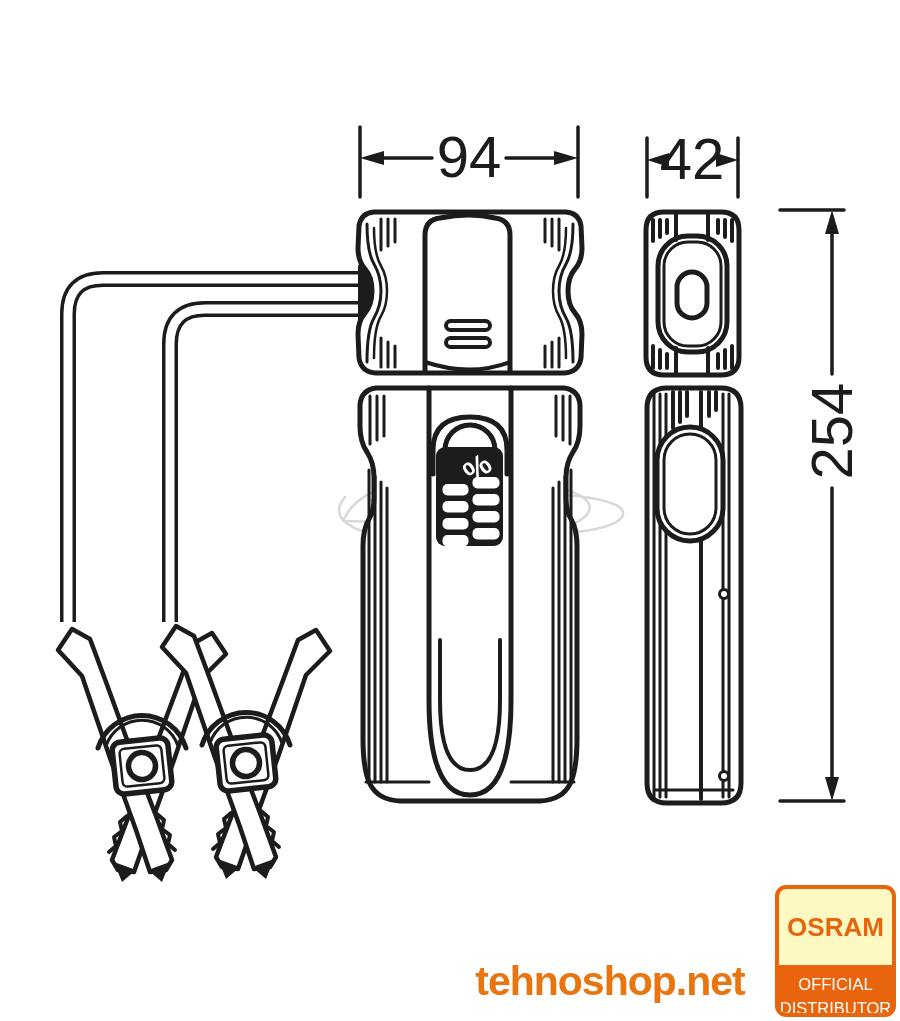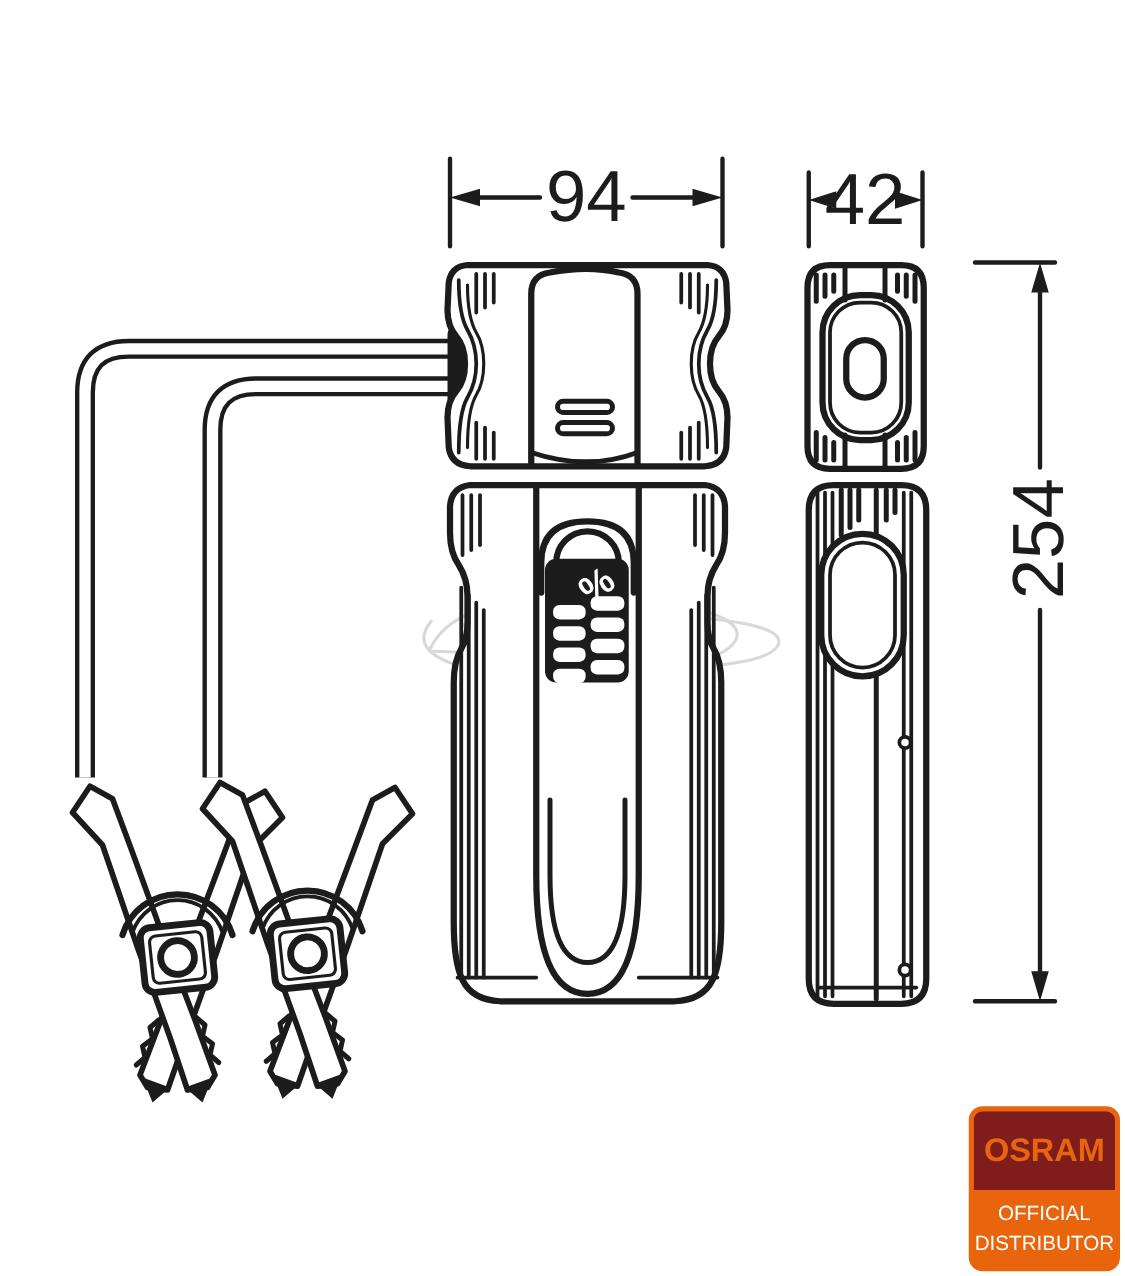--- a/index.html
+++ b/index.html
@@ -31,21 +31,21 @@
     font-size:41px;font-weight:700;letter-spacing:-1px;
     color:var(--watermark_orange,#e8750f);
   }
   .osram-badge{
     position:absolute;left:775px;top:885px;width:121px;height:132px;box-sizing:border-box;
     background:var(--accent_orange,#e8650e);
     border:4px solid var(--accent_orange,#e8650e);
     border-radius:11px;overflow:hidden;
   }
   .badge-top{
-    height:63px;background:#7f1d1d;border-radius:7px 7px 0 0;
+    height:76px;background:#fef9c3;border-radius:7px 7px 0 0;
     display:flex;align-items:center;justify-content:center;
     color:var(--accent_orange,#e8650e);font-size:26px;font-weight:700;letter-spacing:0px;
   }
   .badge-bottom{
     height:61px;display:flex;flex-direction:column;align-items:center;justify-content:center;
     color:#ffffff;font-size:16.5px;font-weight:400;line-height:24px;letter-spacing:0px;
   }
 </style>
 </head>
 <body>
@@ -209,20 +209,21 @@
     <path class="ln" stroke-width="3" d="M-36,-20 A38,38 0 0 1 36,-20"></path>
     <g transform="rotate(-6)">
       <rect class="fillln" stroke-width="5.5" x="-28" y="-26" width="56" height="52" rx="8"></rect>
       <rect class="ln" stroke-width="2.5" x="-21" y="-19" width="42" height="38" rx="5"></rect>
       <circle class="fillln" stroke-width="5.5" cx="0" cy="0" r="13.5"></circle>
     </g>
   </g>
 
 </svg>
 
+<div class="site-watermark">tehnoshop.net</div>
 
 <div class="osram-badge">
   <div class="badge-top">OSRAM</div>
   <div class="badge-bottom">
     <div>OFFICIAL</div>
     <div>DISTRIBUTOR</div>
   </div>
 </div>
 
 </div>

